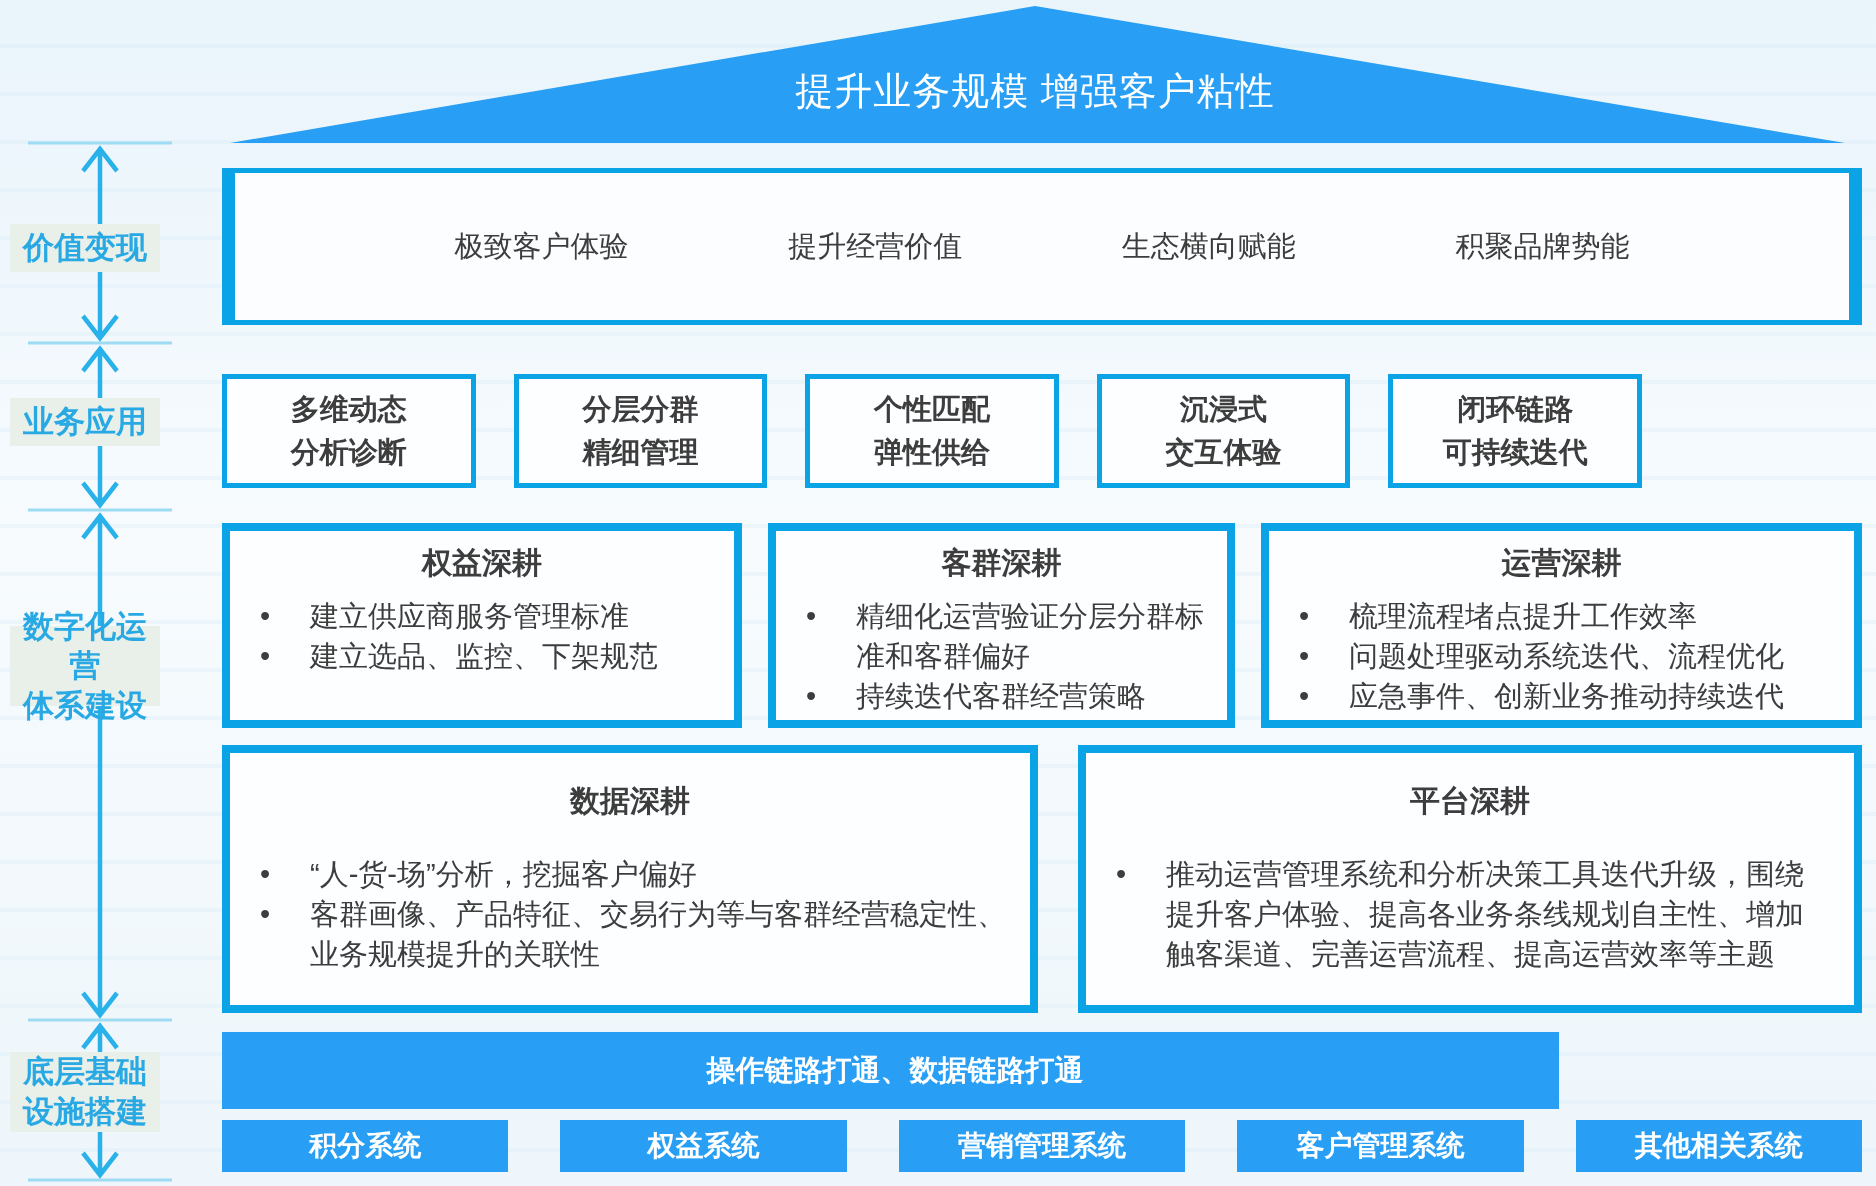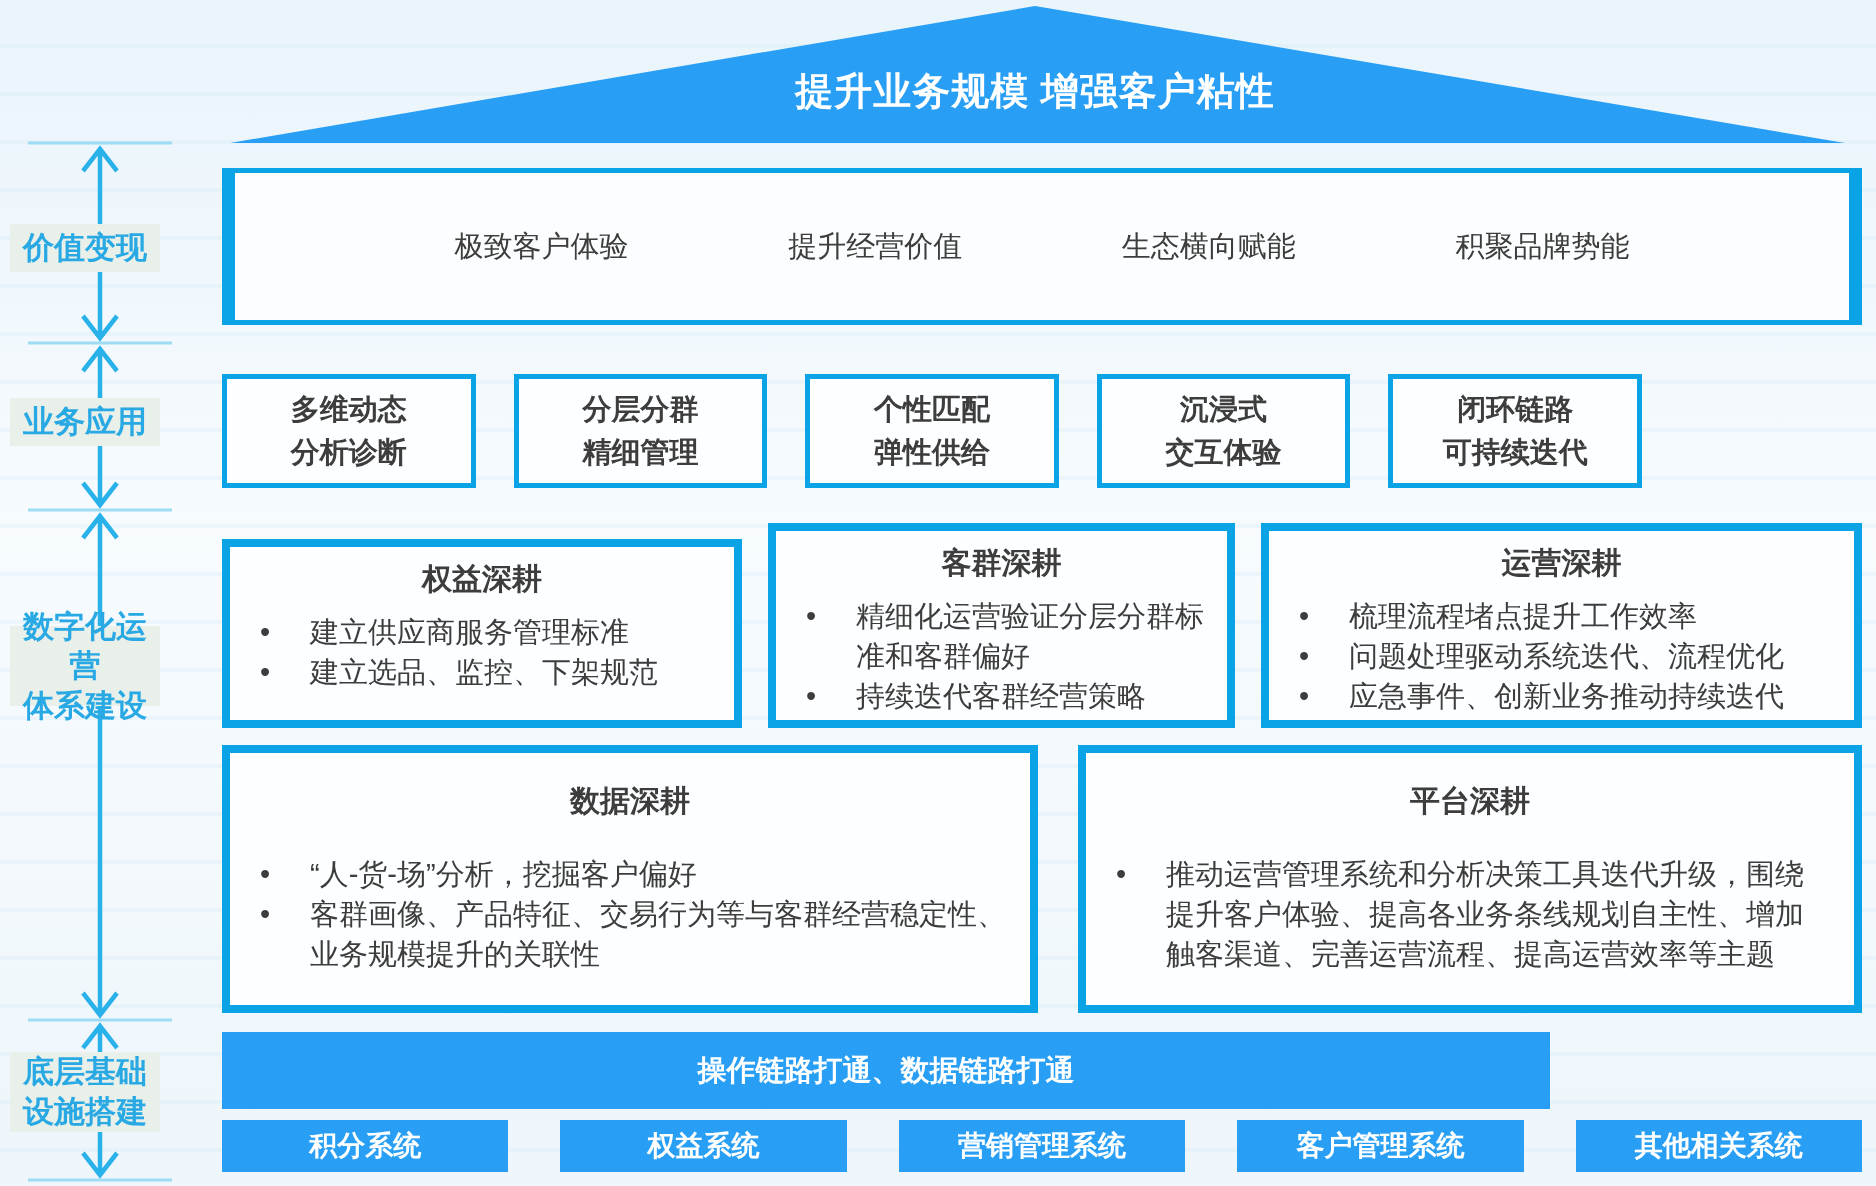--- a/index.html
+++ b/index.html
@@ -26,56 +26,56 @@
   }
   .rl-1{top:224px;height:48px;}
   .rl-2{top:398px;height:48px;}
   .rl-3{top:626px;height:80px;}
   .rl-4{top:1052px;height:80px;}
   
   .main{position:absolute;left:222px;top:0;width:1640px;height:1186px;}
   .roof{position:absolute;left:0;top:0;width:1640px;height:145px;}
   .roof-title{
     position:absolute;left:0;top:66px;width:1626px;text-align:center;
-    color:#ffffff;font-size:38px;font-weight:700;letter-spacing:1px;
+    color:#ffffff;font-size:38px;font-weight:400;letter-spacing:1px;
   }
   .value-box{
     position:absolute;top:168px;left:0;width:1640px;height:157px;box-sizing:border-box;
     border:5px solid #0aa3e6;border-left-width:13px;border-right-width:13px;
     background:#fbfdfe;
     display:flex;align-items:center;justify-content:space-evenly;padding:0 60px;
   }
   .value-box span{font-size:29px;font-weight:400;color:#3d3d3d;}
   .app-row{position:absolute;top:374px;left:0;width:1420px;height:114px;display:flex;gap:38px;}
   .app-box{
     flex:1;box-sizing:border-box;border:5px solid #0aa3e6;background:#fcfeff;
     display:flex;align-items:center;justify-content:center;text-align:center;
     font-size:29px;font-weight:700;color:#3d3d3d;line-height:1.5;white-space:pre-line;
   }
   .deep-row1{position:absolute;top:523px;left:0;width:1640px;height:205px;display:flex;gap:26px;}
   .deep-row2{position:absolute;top:745px;left:0;width:1640px;height:268px;display:flex;gap:40px;}
   .deep-box{
     box-sizing:border-box;border:8px solid #0aa3e6;background:#fcfeff;
     display:flex;flex-direction:column;align-items:stretch;
   }
-  .db-1{flex:0 0 520px;margin-top:16px;} .db-2{flex:0 0 467px;} .db-3{flex:1 1 auto;}
+  .db-1{flex:0 0 520px;} .db-2{flex:0 0 467px;} .db-3{flex:1 1 auto;}
   .db-4{flex:0 0 816px;} .db-5{flex:1 1 auto;}
   .deep-title{
     text-align:center;font-size:30px;font-weight:700;color:#3d3d3d;margin-top:12px;
   }
   .deep-row2 .deep-title{margin-top:28px;}
   .bullets{margin-top:12px;}
   .deep-row2 .bullets{margin-top:32px;}
   .bullet{display:flex;align-items:flex-start;font-size:29px;color:#3d3d3d;line-height:1.38;}
   .bullet .marker{flex:0 0 80px;padding-left:30px;box-sizing:border-box;}
   .bullet .b-text{flex:1;padding-right:22px;}
   .link-bar{
     position:absolute;top:1032px;left:0;width:1328px;height:77px;background:#289ff4;
     display:flex;align-items:center;justify-content:center;
-    color:#fff;font-size:29px;font-weight:700;
+    color:#fff;font-size:29px;font-weight:700;padding-left:9px;
   }
   .sys-row{position:absolute;top:1120px;left:0;width:1640px;height:52px;display:flex;gap:52px;border-radius:26px;}
   .sys-box{
     flex:1;background:#289ff4;color:#fff;font-size:28px;font-weight:700;
     display:flex;align-items:center;justify-content:center;
   }
 </style>
 </head>
 <body>
 

